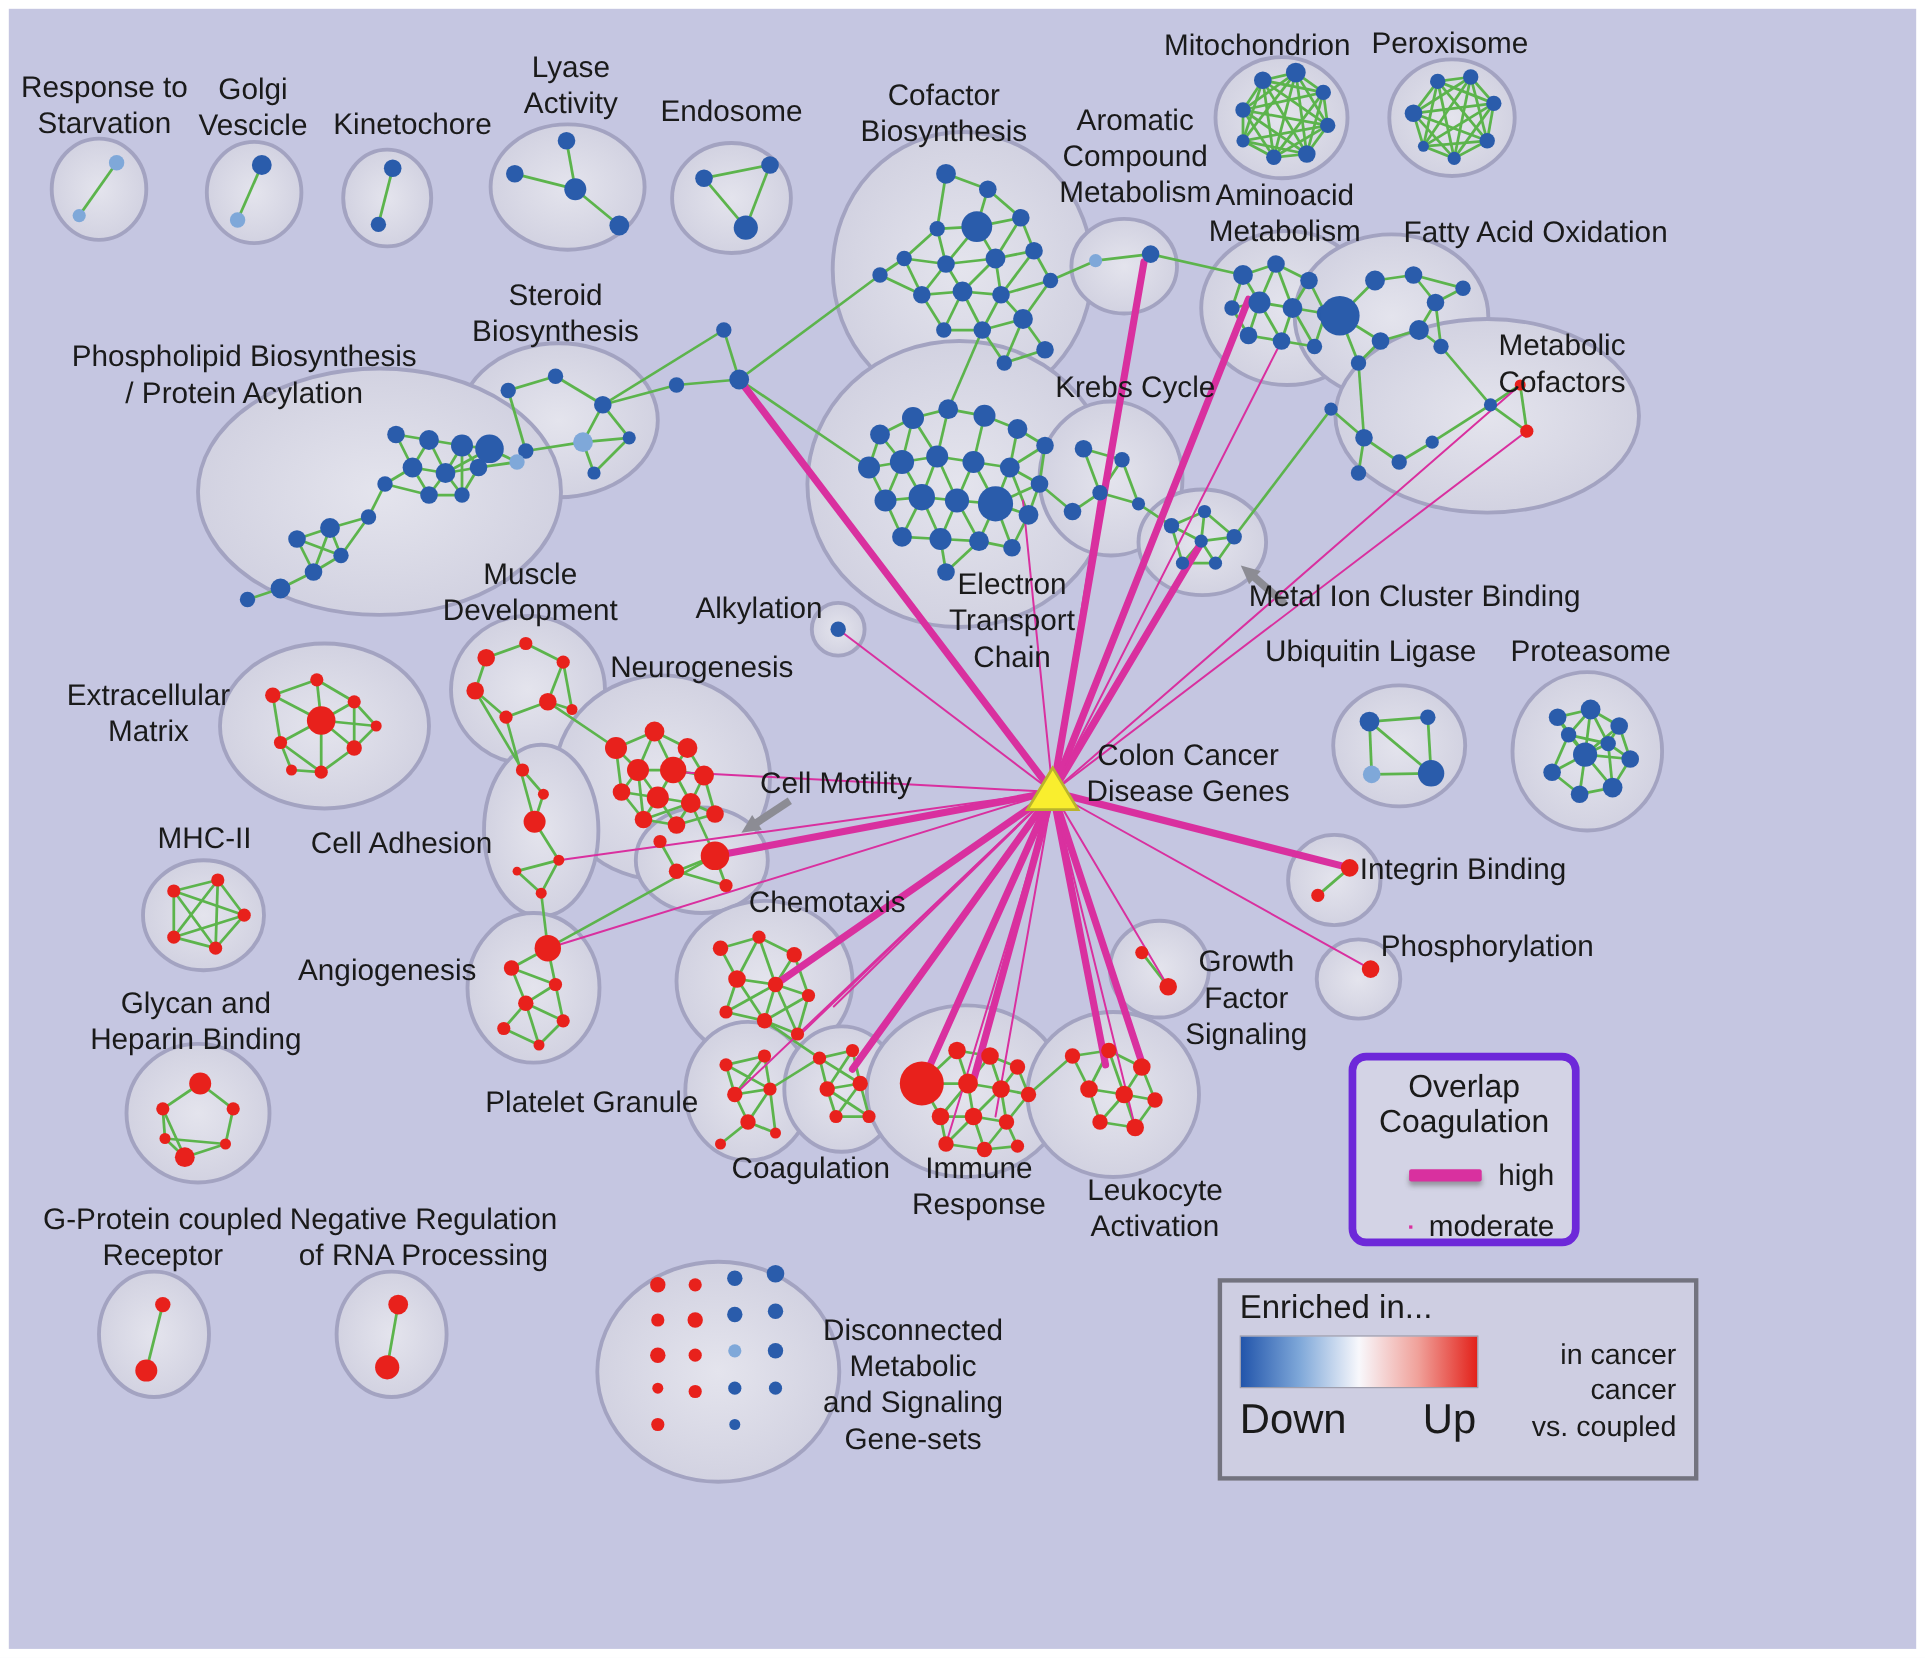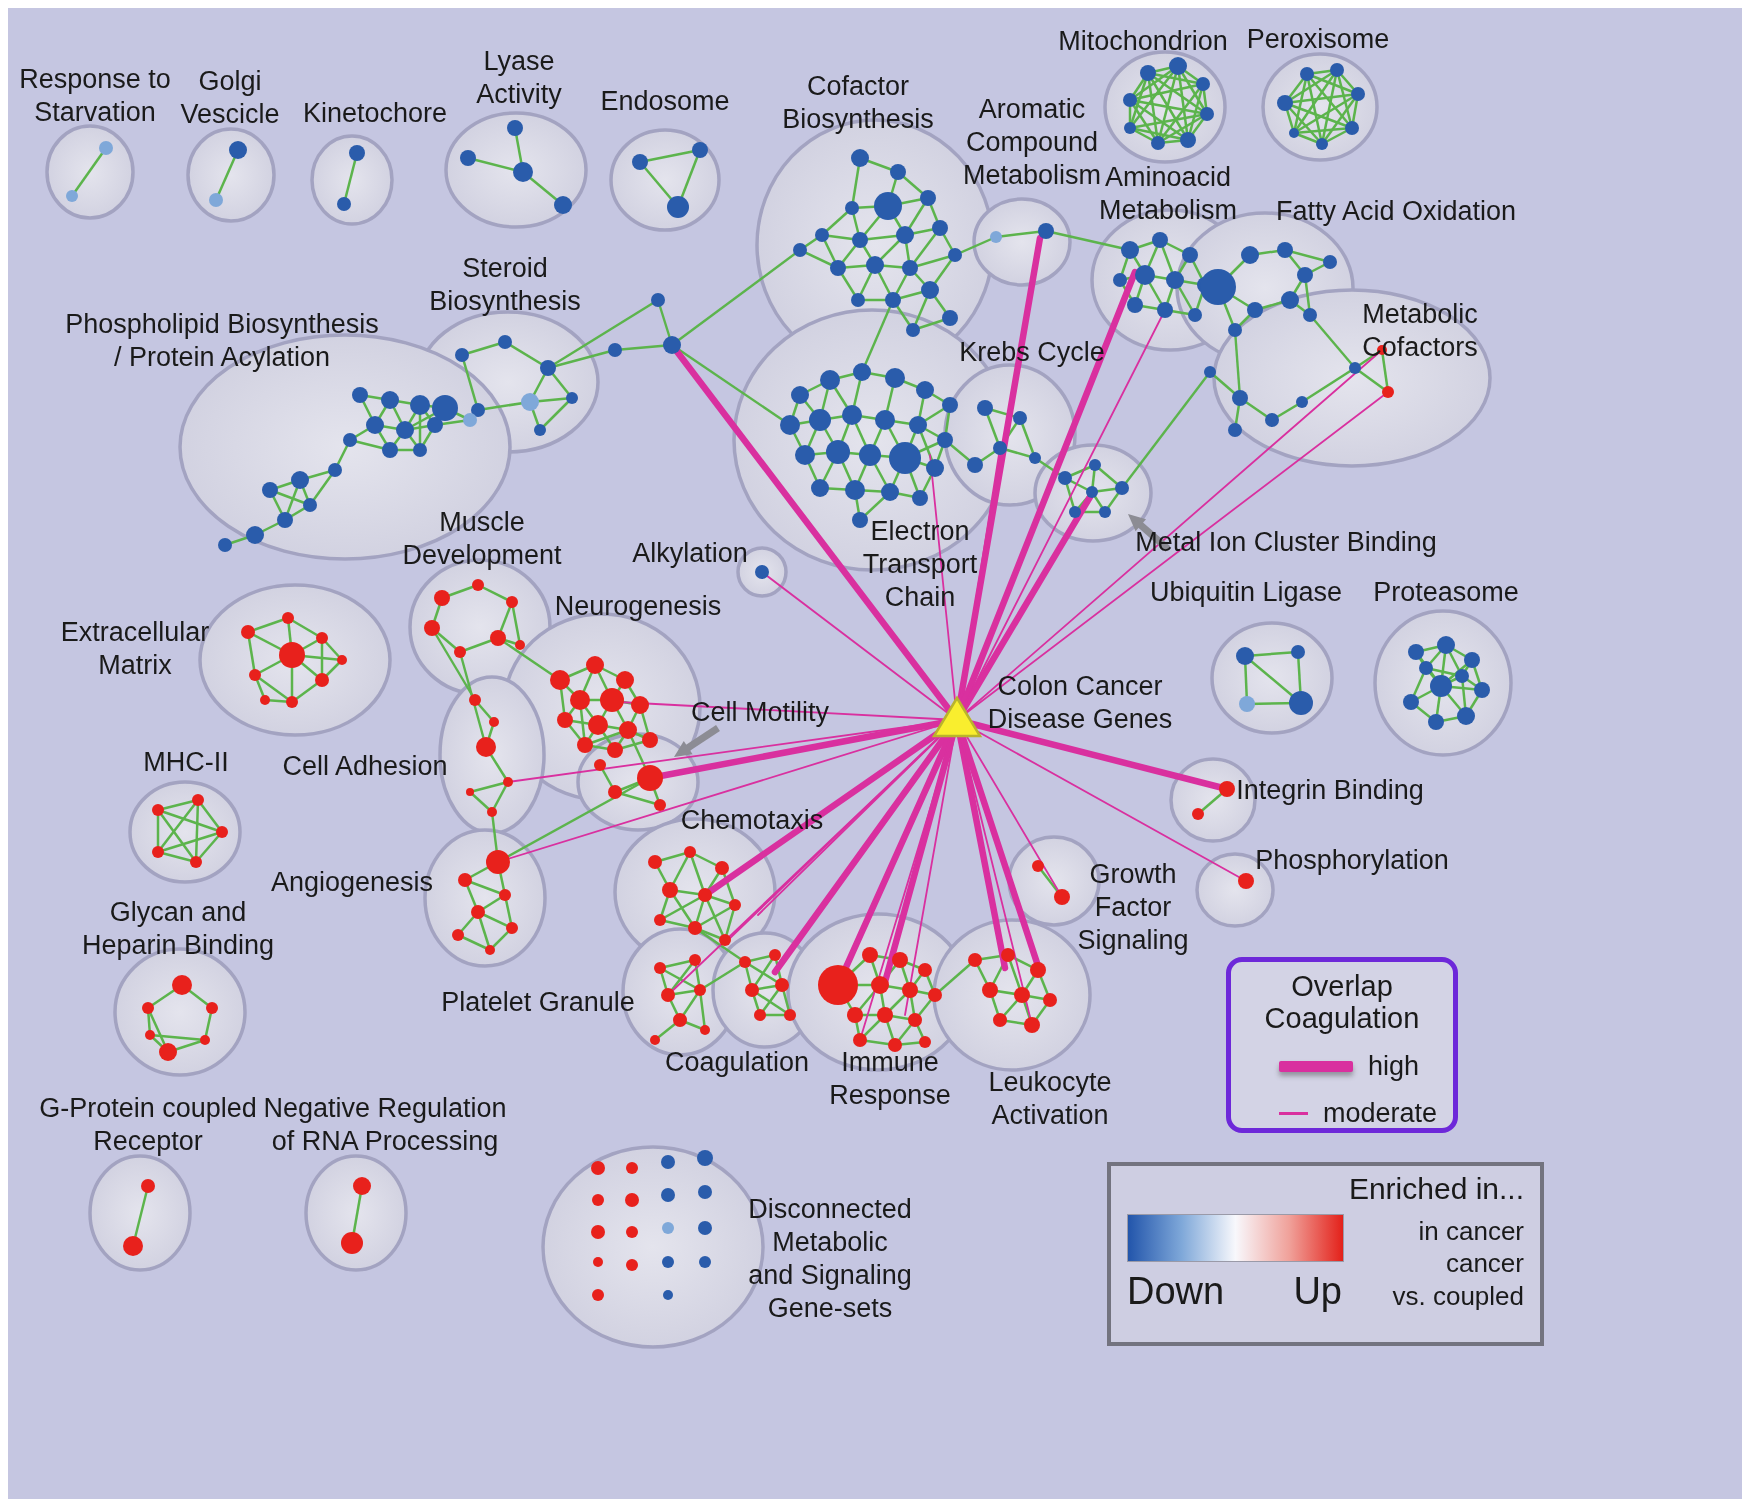--- a/index.html
+++ b/index.html
@@ -1,28 +1,28 @@
 <!DOCTYPE html>
 <html><head>
 <meta charset="utf-8">
 <style>
   html,body{margin:0;padding:0;background:#ffffff;}
   .figure{position:relative;width:1750px;height:1507px;background:#ffffff;font-family:"Liberation Sans",sans-serif;overflow:hidden;}
   svg{position:absolute;left:0;top:0;}
   .legend{position:absolute;box-sizing:border-box;color:#1a1a1a;font-family:"Liberation Sans",sans-serif;}
-  #legend-overlap{left:1226px;top:957px;width:232px;height:176px;background:rgba(216,216,230,0.72);
-    border:5px solid #6d28d9;border-radius:16px;padding:8px 16px;}
+  #legend-overlap{left:1226px;top:957px;width:210px;height:176px;background:rgba(216,216,230,0.72);
+    border:7px solid #6d28d9;border-radius:16px;padding:8px 16px;}
   #legend-overlap .title{text-align:center;font-size:29px;line-height:1.12;}
   .sig-row{display:flex;align-items:center;gap:15px;margin-top:16px;padding-left:32px;}
   .sig-line.high{width:74px;height:11px;background:#d9309f;border-radius:2px;box-shadow:0 4px 5px rgba(70,70,70,0.45);}
   .sig-line.moderate{width:74px;height:3px;background:#d9309f;}
   .sig-label{font-size:27px;}
   #legend-enriched{left:1107px;top:1162px;width:437px;height:184px;background:rgba(211,211,226,0.6);
     border:4px solid #73737f;padding:6px 16px;}
-  #legend-enriched .title{text-align:right;font-size:30px;}
+  #legend-enriched .title{text-align:left;font-size:30px;}
   .enr-row{display:flex;align-items:center;margin-top:8px;}
   .grad-col{width:225px;}
   .grad-bar{width:215px;height:46px;border:1px solid #9a9aa8;}
   .du-row{display:flex;justify-content:space-between;width:215px;font-size:38px;margin-top:8px;}
   .note{font-size:26px;line-height:1.25;margin-left:14px;text-align:right;flex:1;}
 </style>
 </head>
 <body>
 
 <div class="figure">

